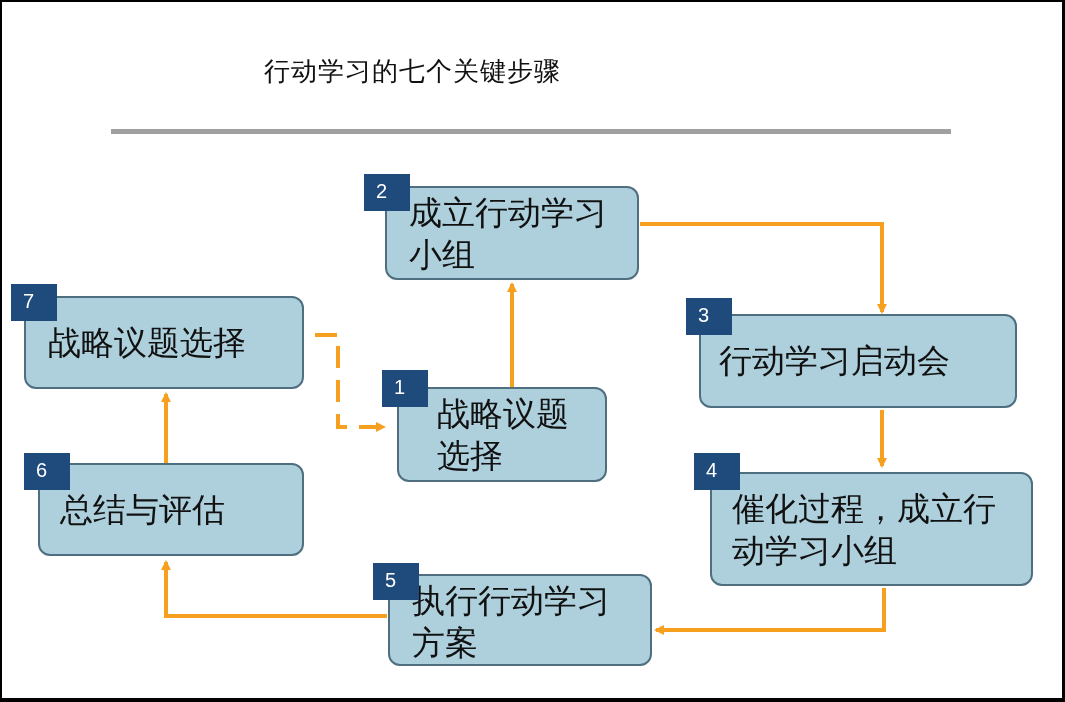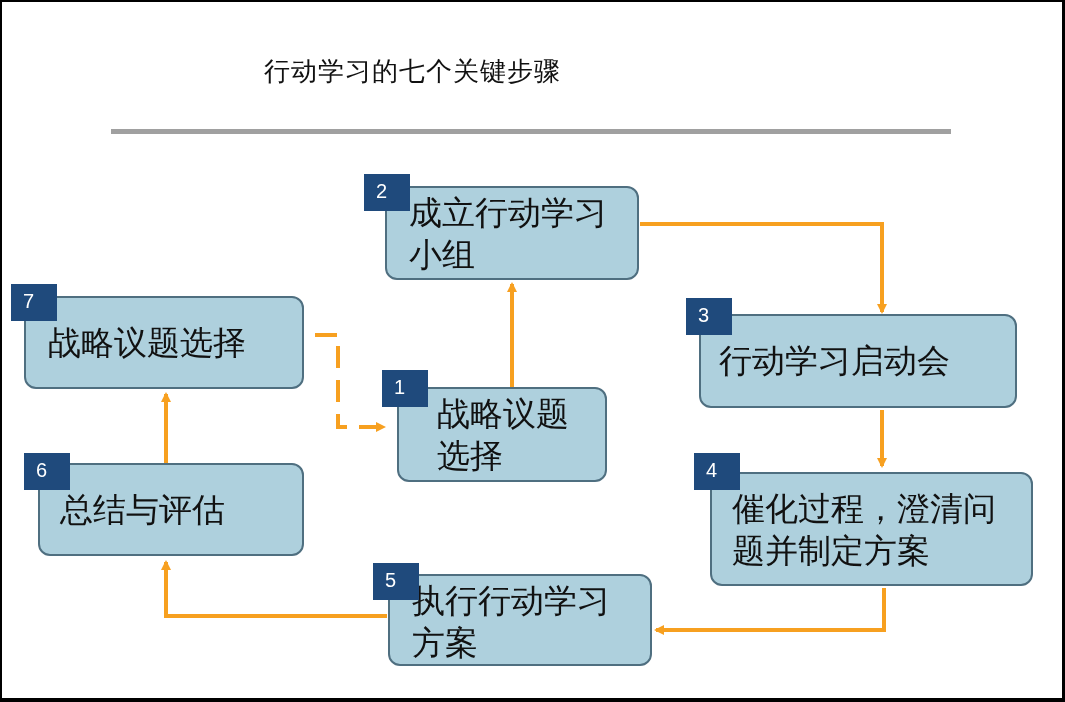--- a/index.html
+++ b/index.html
@@ -44,21 +44,21 @@
     <span>成立行动学习小组</span>
   </div>
   <div class="badge" style="left:362px;top:172px;">2</div>
 
   <div class="box" style="left:697px;top:312px;width:318px;height:94px;padding-top:24px;padding-left:18px;">
     <span>行动学习启动会</span>
   </div>
   <div class="badge" style="left:684px;top:296px;">3</div>
 
   <div class="box" style="left:708px;top:470px;width:323px;height:114px;padding-top:14px;padding-left:20px;">
-    <span>催化过程，澄清问题并制定方案</span>
+    <span>催化过程，成立行动学习小组</span>
   </div>
   <div class="badge" style="left:692px;top:451px;">4</div>
 
   <div class="box" style="left:386px;top:572px;width:264px;height:92px;padding-left:22px;">
     <span>执行行动学习方案</span>
   </div>
   <div class="badge" style="left:371px;top:561px;">5</div>
 
   <div class="box" style="left:36px;top:461px;width:266px;height:93px;padding-top:24px;padding-left:20px;">
     <span>总结与评估</span>

